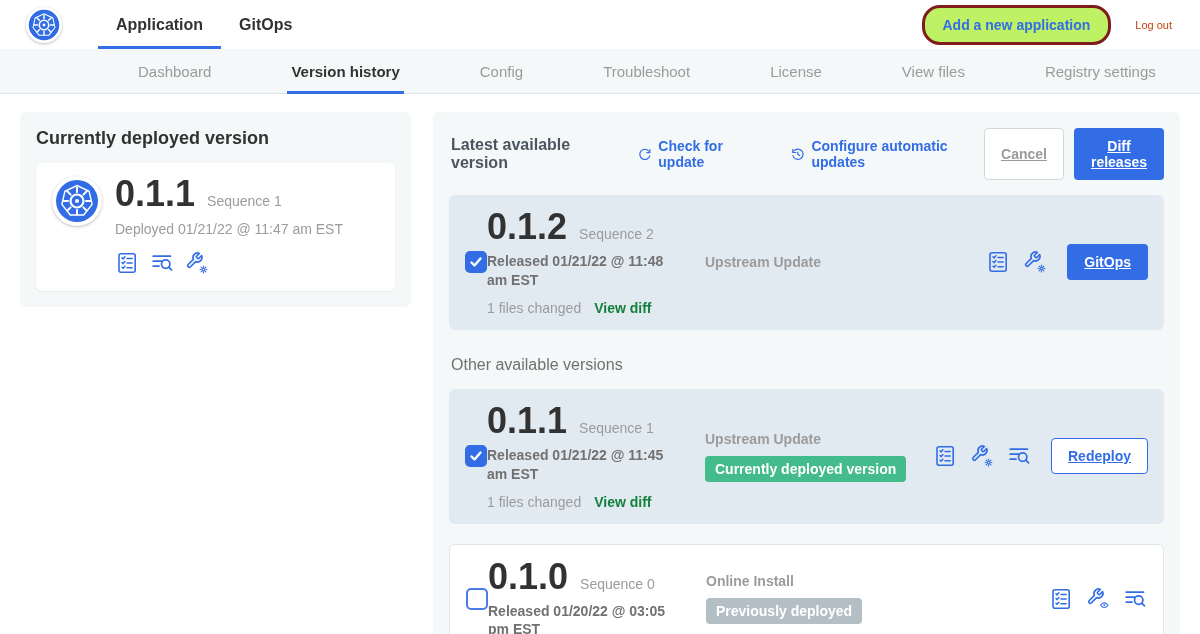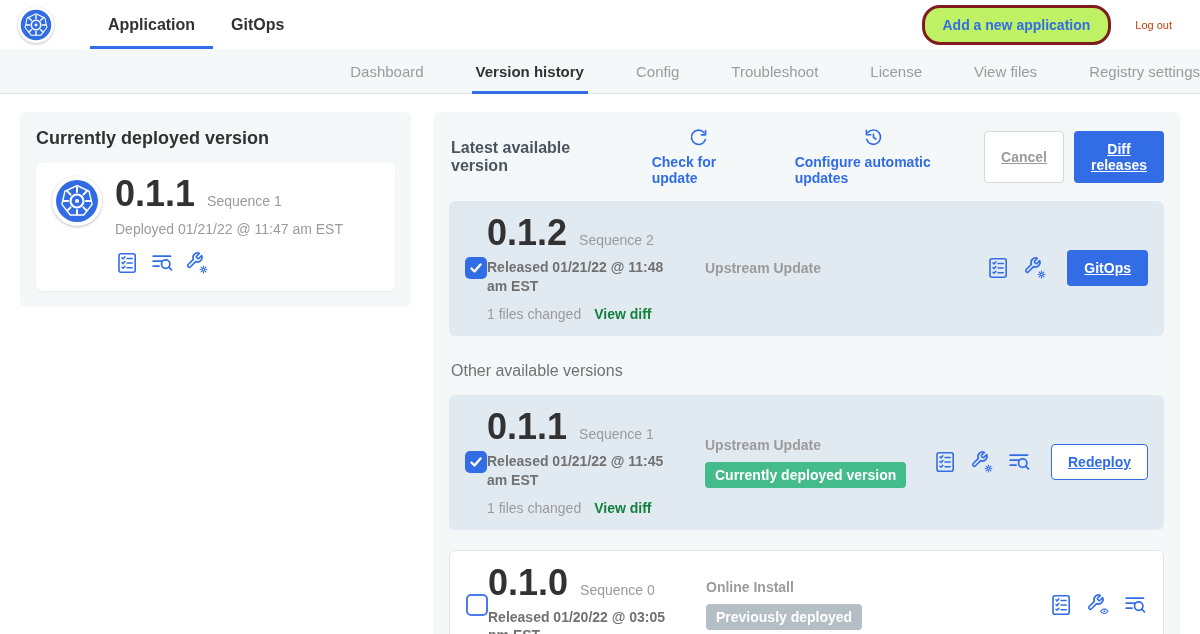--- a/index.html
+++ b/index.html
@@ -6,21 +6,21 @@
   html,body { margin:0; padding:0; }
   body {
     width:1200px; height:634px; overflow:hidden;
     background:#ffffff; color:#323232;
     font-family:"Liberation Sans", sans-serif;
   }
   .icon { display:inline-block; vertical-align:middle; }
   svg.icon { width:24px; height:24px; }
 
   
-  .topnav { height:49px; display:flex; align-items:center; padding-left:18px; }
+  .topnav { height:49px; display:flex; align-items:center; padding-left:26px; }
   .k8s-badge {
     background:#fff; border-radius:50%; padding:2px;
     box-shadow:0 1px 3px rgba(0,0,0,.25); line-height:0; flex-shrink:0;
   }
   .topnav .k8s-badge svg { width:32px; height:32px; }
   .topnav-tabs { display:flex; height:100%; margin-left:36px; }
   .topnav-tab {
     display:flex; align-items:center; padding:0 18px;
     font-size:16px; font-weight:700; color:#323232; position:relative; cursor:pointer;
   }
@@ -31,21 +31,21 @@
   .add-app-btn {
     border:3px solid #7f1d1d; background:#bef264; color:#326de6;
     font-size:14px; font-weight:700; border-radius:18px; padding:9px 18px; cursor:pointer;
     font-family:inherit;
   }
   .logout { font-size:11px; color:#c2410c; cursor:pointer; }
 
   
   .subnav {
     height:45px; background:#f5f8f9; border-bottom:1px solid #dfe3e6;
-    display:flex; align-items:stretch; padding-left:138px; gap:52px;justify-content:flex-end;
+    display:flex; align-items:stretch; padding-left:138px; gap:80px;
   }
   .subnav-item {
     display:flex; align-items:center; font-size:15px; color:#9b9b9b;
     cursor:pointer; position:relative; white-space:nowrap;
   }
   .subnav-item.active { color:#323232; font-weight:700; }
   .subnav-item.active::after {
     content:""; position:absolute; left:-4px; right:-4px; bottom:-1px; height:3px; background:#326de6;
   }
 
@@ -67,21 +67,21 @@
   .deployed-at { font-size:14px; color:#9b9b9b; margin:9px 0 14px; }
   .icon-row { display:flex; gap:11px; color:#326de6; }
   .icon-row .icon { cursor:pointer; }
 
   
   .versions-panel { flex:1; background:#f5f8f9; border-radius:6px; padding:16px; }
   .panel-header { display:flex; align-items:center; margin-bottom:15px;gap:32px; }
   .panel-title { margin:0 4px 0 2px; font-size:16px; font-weight:700; color:#4a555f; }
   .header-link {
     display:flex; align-items:center; gap:7px; margin-left:18px;
-    color:#326de6; font-size:14px; font-weight:700; cursor:pointer;flex-direction:column;
+    color:#326de6; font-size:14px; font-weight:700; cursor:pointer;
   }
   .header-link svg.icon { width:19px; height:19px; }
   .header-actions { margin-left:auto; display:flex; gap:10px; }
   .btn {
     font-family:inherit; font-size:14px; font-weight:700;
     border-radius:4px; padding:9px 16px; cursor:pointer; border:1px solid transparent;text-decoration:underline;
   }
   .btn-cancel  { background:#fff; border-color:#d5d8da; color:#9b9b9b; }
   .btn-primary { background:#326de6; color:#fff; }
   .btn-outline { background:#fff; border-color:#326de6; color:#326de6; }

